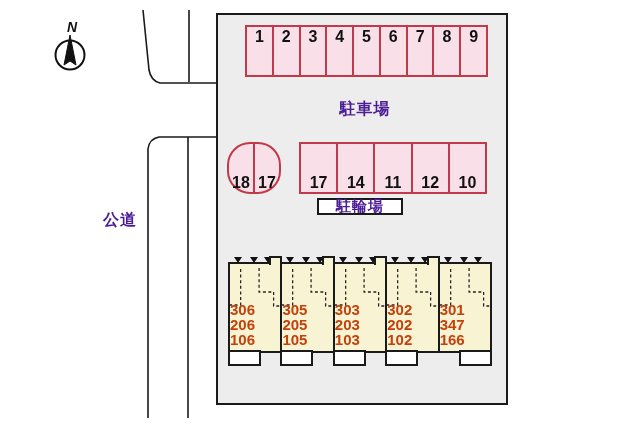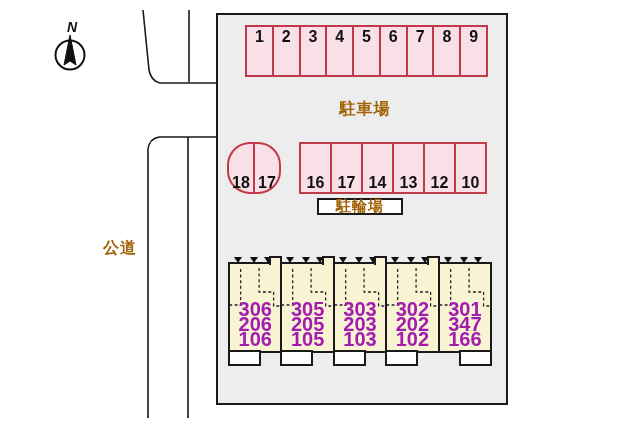--- a/index.html
+++ b/index.html
@@ -5,23 +5,23 @@
   html,body{margin:0;padding:0;}
   body{
     width:640px;height:426px;position:relative;background:#ffffff;
     font-family:"Liberation Sans","DejaVu Sans",sans-serif;
     overflow:hidden;
   }
   .abs{position:absolute;}
   
   #road-svg{left:0;top:0;width:640px;height:426px;}
   .jp-label{
-    font-weight:bold;color:#a16207;font-size:16px;letter-spacing:1px;white-space:nowrap;
-  }
-  #road-label{left:103px;top:238px;}
+    font-weight:bold;color:#4c1d95;font-size:16px;letter-spacing:1px;white-space:nowrap;
+  }
+  #road-label{left:103px;top:210px;}
   
   #site{
     left:216px;top:13px;width:292px;height:392px;box-sizing:border-box;
     background:#ededed;border:2px solid #1a1a1a;
   }
   
   .lot{
     position:absolute;display:flex;box-sizing:border-box;
     background:#f9dfe8;border:2px solid #c23a4a;
   }
@@ -45,22 +45,22 @@
   }
   #bike-box .jp-label{font-size:15px;}
   
   #building{
     left:10px;top:247px;width:264px;height:91px;box-sizing:border-box;
     background:#f8f3d3;border:2px solid #1a1a1a;display:flex;
   }
   .unit{flex:1;position:relative;border-right:2px solid #1a1a1a;}
   .unit:last-child{border-right:none;}
   .unit .rooms{
-    position:absolute;left:0;right:0;top:38px;text-align:center;
-    font-weight:bold;font-size:20px;line-height:15px;color:#a21caf;
+    position:absolute;left:0;right:0;top:38px;text-align:left;
+    font-weight:bold;font-size:15px;line-height:15px;color:#c2410c;
   }
   .tri{
     position:absolute;top:-7px;width:0;height:0;
     border-left:4px solid transparent;border-right:4px solid transparent;
     border-top:6px solid #111;
   }
   .tri.t1{left:4px;} .tri.t2{left:20px;} .tri.t3{left:34px;}
   .bump{
     position:absolute;top:-8px;right:-2px;width:13px;height:9px;box-sizing:border-box;
     background:#f8f3d3;border:2px solid #1a1a1a;border-bottom:none;
@@ -130,30 +130,27 @@
     <div class="space num-bottom">
         <span>18</span>
       </div>
     <div class="space num-bottom">
         <span>17</span>
       </div>
   </div>
 
   <div id="row-mid-right" class="lot">
     <div class="space num-bottom">
-        <span>16</span>
-      </div>
-    <div class="space num-bottom">
         <span>17</span>
       </div>
     <div class="space num-bottom">
         <span>14</span>
       </div>
     <div class="space num-bottom">
-        <span>13</span>
+        <span>11</span>
       </div>
     <div class="space num-bottom">
         <span>12</span>
       </div>
     <div class="space num-bottom">
         <span>10</span>
       </div>
   </div>
 
   <div id="bike-box" class="abs">

